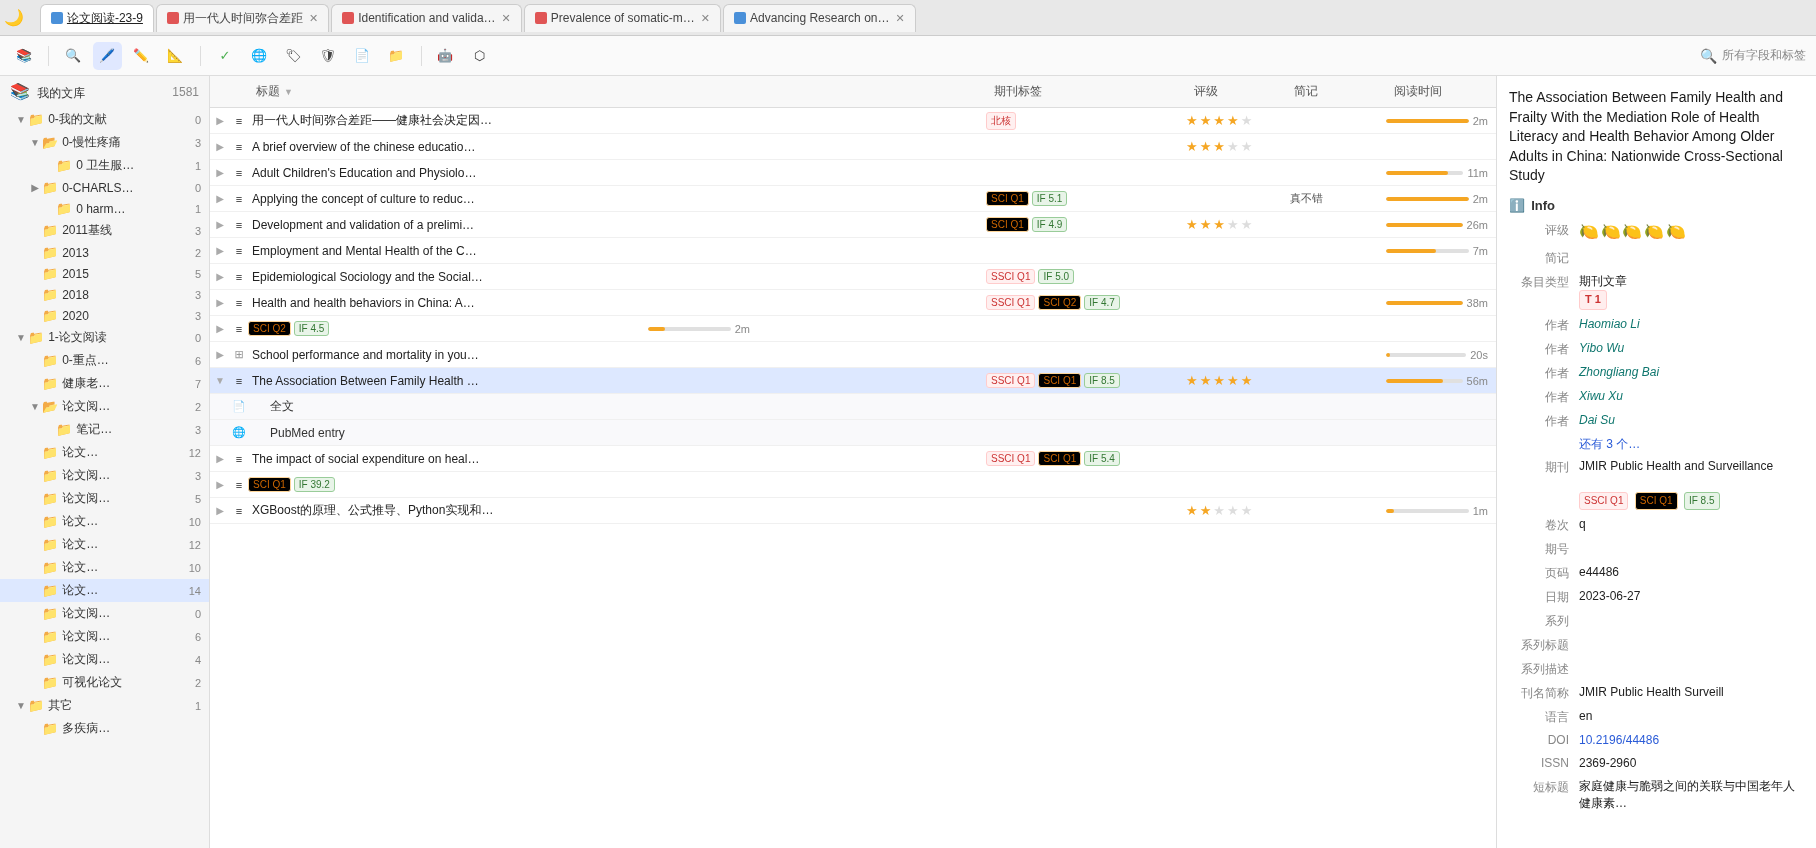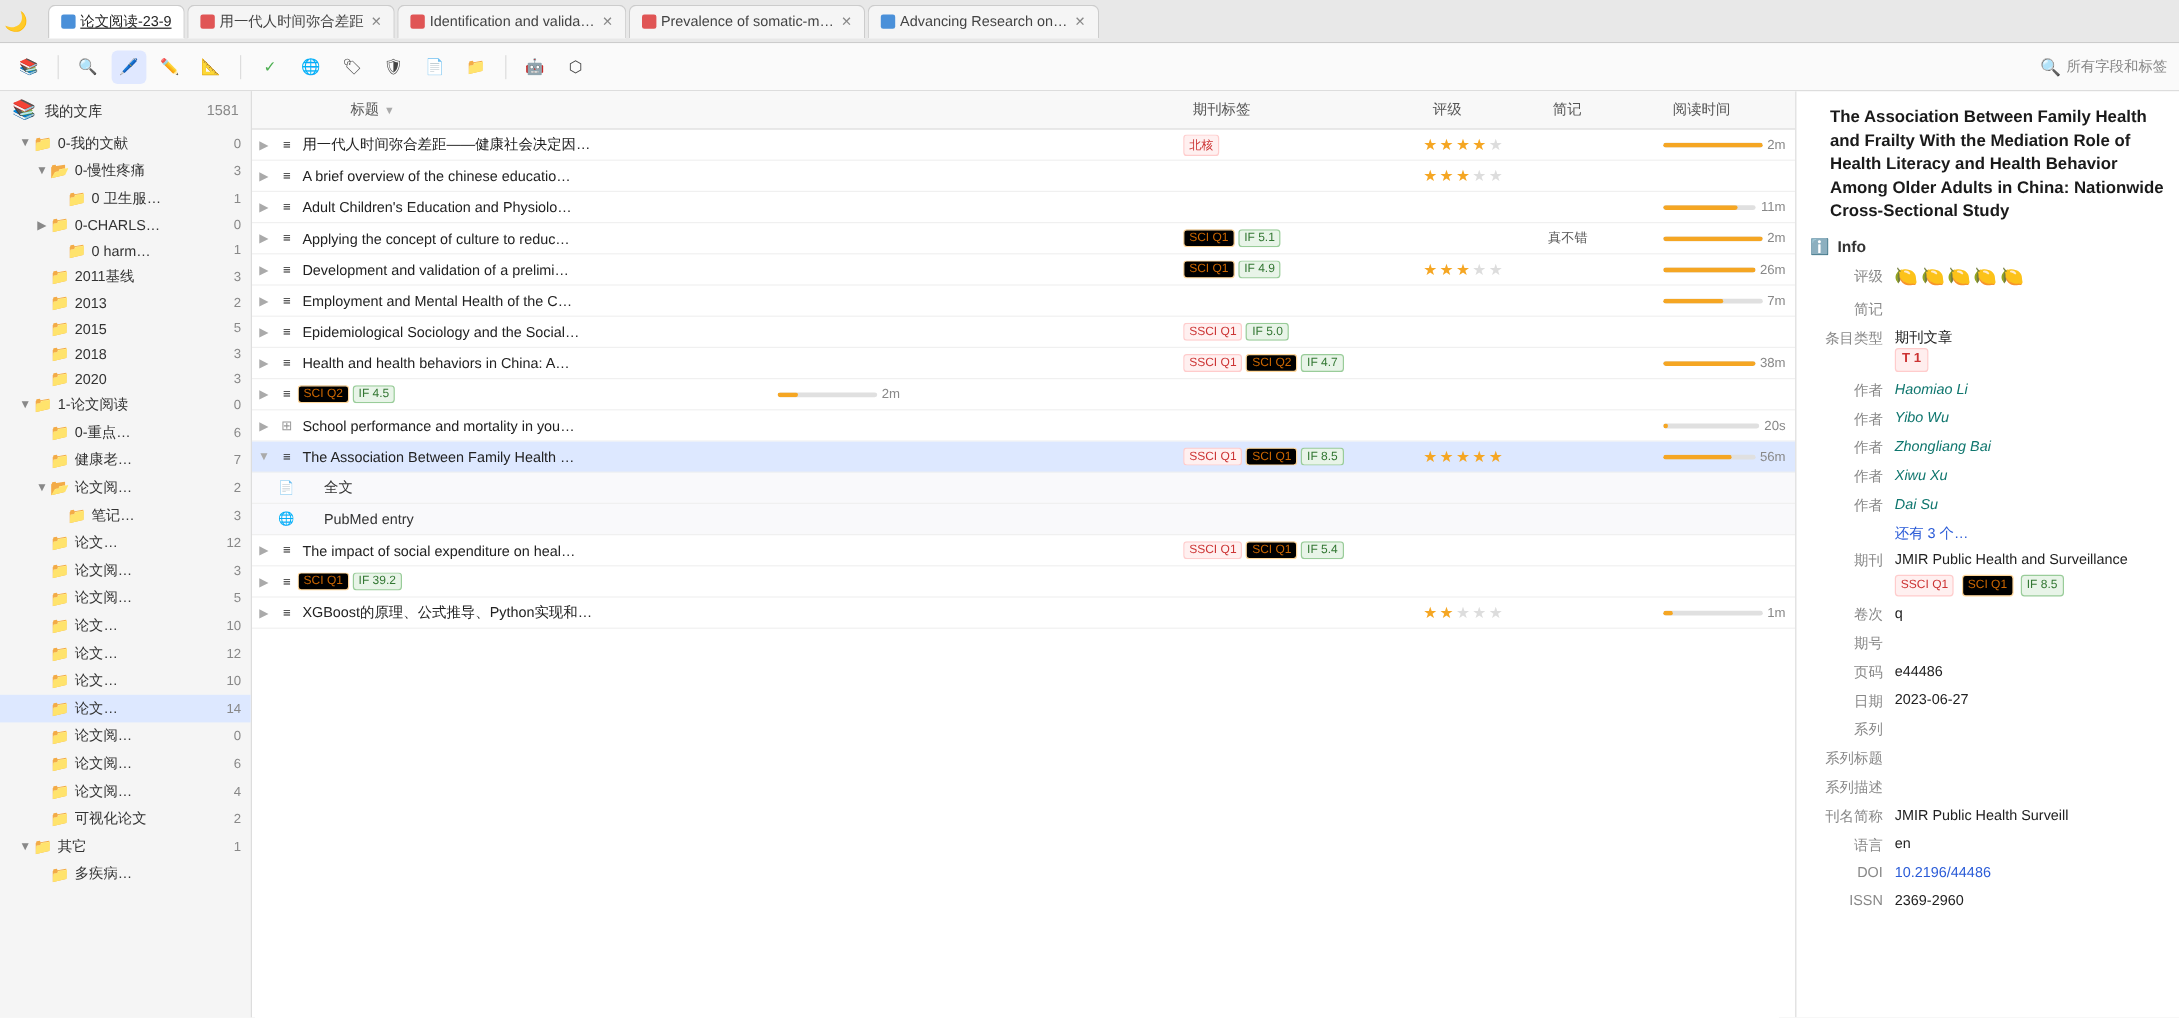--- a/index.html
+++ b/index.html
@@ -71,21 +71,21 @@
     
     .table-area { flex: 1; overflow: hidden; display: flex; flex-direction: column; background: #fff; }
 
     
     .table-header {
       display: flex; align-items: center; height: 32px; border-bottom: 1px solid #ddd;
       background: #f8f8f8; font-size: 12px; font-weight: 500; color: #555;
       padding: 0; flex-shrink: 0;
     }
     .th { padding: 0 8px; display: flex; align-items: center; gap: 4px; }
-    .th.title-col { flex: 1; min-width: 0; margin-left: 36px; }
+    .th.title-col { flex: 1; min-width: 0; }
     .th.tag-col { width: 200px; }
     .th.rating-col { width: 100px; }
     .th.note-col { width: 100px; }
     .th.time-col { width: 110px; }
 
     
     .table-body { flex: 1; overflow-y: auto; }
     .table-row {
       display: flex; align-items: center; height: 26px; border-bottom: 1px solid #f0f0f0;
       font-size: 12px; cursor: pointer; padding: 0;
@@ -124,21 +124,21 @@
     }
     .sub-row-icon { width: 18px; text-align: center; font-size: 11px; flex-shrink: 0; color: #e05555; }
     .sub-row-label { padding-left: 4px; color: #333; }
 
     
     .right-panel {
       width: 320px; min-width: 320px; background: #fff;
       border-left: 1px solid #ddd; overflow-y: auto; padding: 12px;
       font-size: 12px;
     }
-    .right-panel-title { font-size: 14px; font-weight: 700; color: #1a1a1a; line-height: 1.4; margin-bottom: 12px; margin-left: 16px; }
+    .right-panel-title { font-size: 14px; font-weight: 400; color: #1a1a1a; line-height: 1.4; margin-bottom: 12px; }
     .info-section { margin-bottom: 8px; }
     .info-section-header { font-size: 13px; font-weight: 600; color: #333; margin-bottom: 8px; display: flex; align-items: center; gap: 6px; }
     .info-row { display: flex; align-items: flex-start; margin-bottom: 6px; }
     .info-label { width: 60px; min-width: 60px; color: #888; font-size: 12px; text-align: right; margin-right: 10px; padding-top: 1px; }
     .info-value { flex: 1; color: #222; font-size: 12px; line-height: 1.4; }
     .info-value .tag-badge { margin-right: 3px; }
     .info-value.author { color: #0f766e; font-style: italic; }
     .t1-badge { display: inline-block; background: #ffeeee; color: #cc3333; border: 1px solid #ffcccc; padding: 1px 5px; border-radius: 3px; font-size: 11px; font-weight: 600; }
     .emoji-rating { font-size: 16px; letter-spacing: 2px; }
   </style>
@@ -770,21 +770,21 @@
         </div>
         <div class="info-row">
           <div class="info-label"></div>
           <div class="info-value" style="color:#2a5bd7;">还有 3 个…</div>
         </div>
 
         <div class="info-row">
           <div class="info-label">期刊</div>
           <div class="info-value">
             <div>JMIR Public Health and Surveillance</div>
-            <div style="margin-top:3px;">
+            <div style="margin-top:17px;">
               <span class="tag-badge tag-ssci">SSCI Q1</span>
               <span class="tag-badge tag-sci">SCI Q1</span>
               <span class="tag-badge tag-if">IF 8.5</span>
             </div>
           </div>
         </div>
 
         <div class="info-row">
           <div class="info-label">卷次</div>
           <div class="info-value">q</div>
@@ -822,17 +822,21 @@
           <div class="info-value">en</div>
         </div>
         <div class="info-row">
           <div class="info-label">DOI</div>
           <div class="info-value" style="color:#2a5bd7;">10.2196/44486</div>
         </div>
         <div class="info-row">
           <div class="info-label">ISSN</div>
           <div class="info-value">2369-2960</div>
         </div>
+        <div class="info-row">
+          <div class="info-label">短标题</div>
+          <div class="info-value">家庭健康与脆弱之间的关联与中国老年人健康素…</div>
+        </div>
       </div>
     </div>
 
   </div>
 </div>
 
 </body></html>

